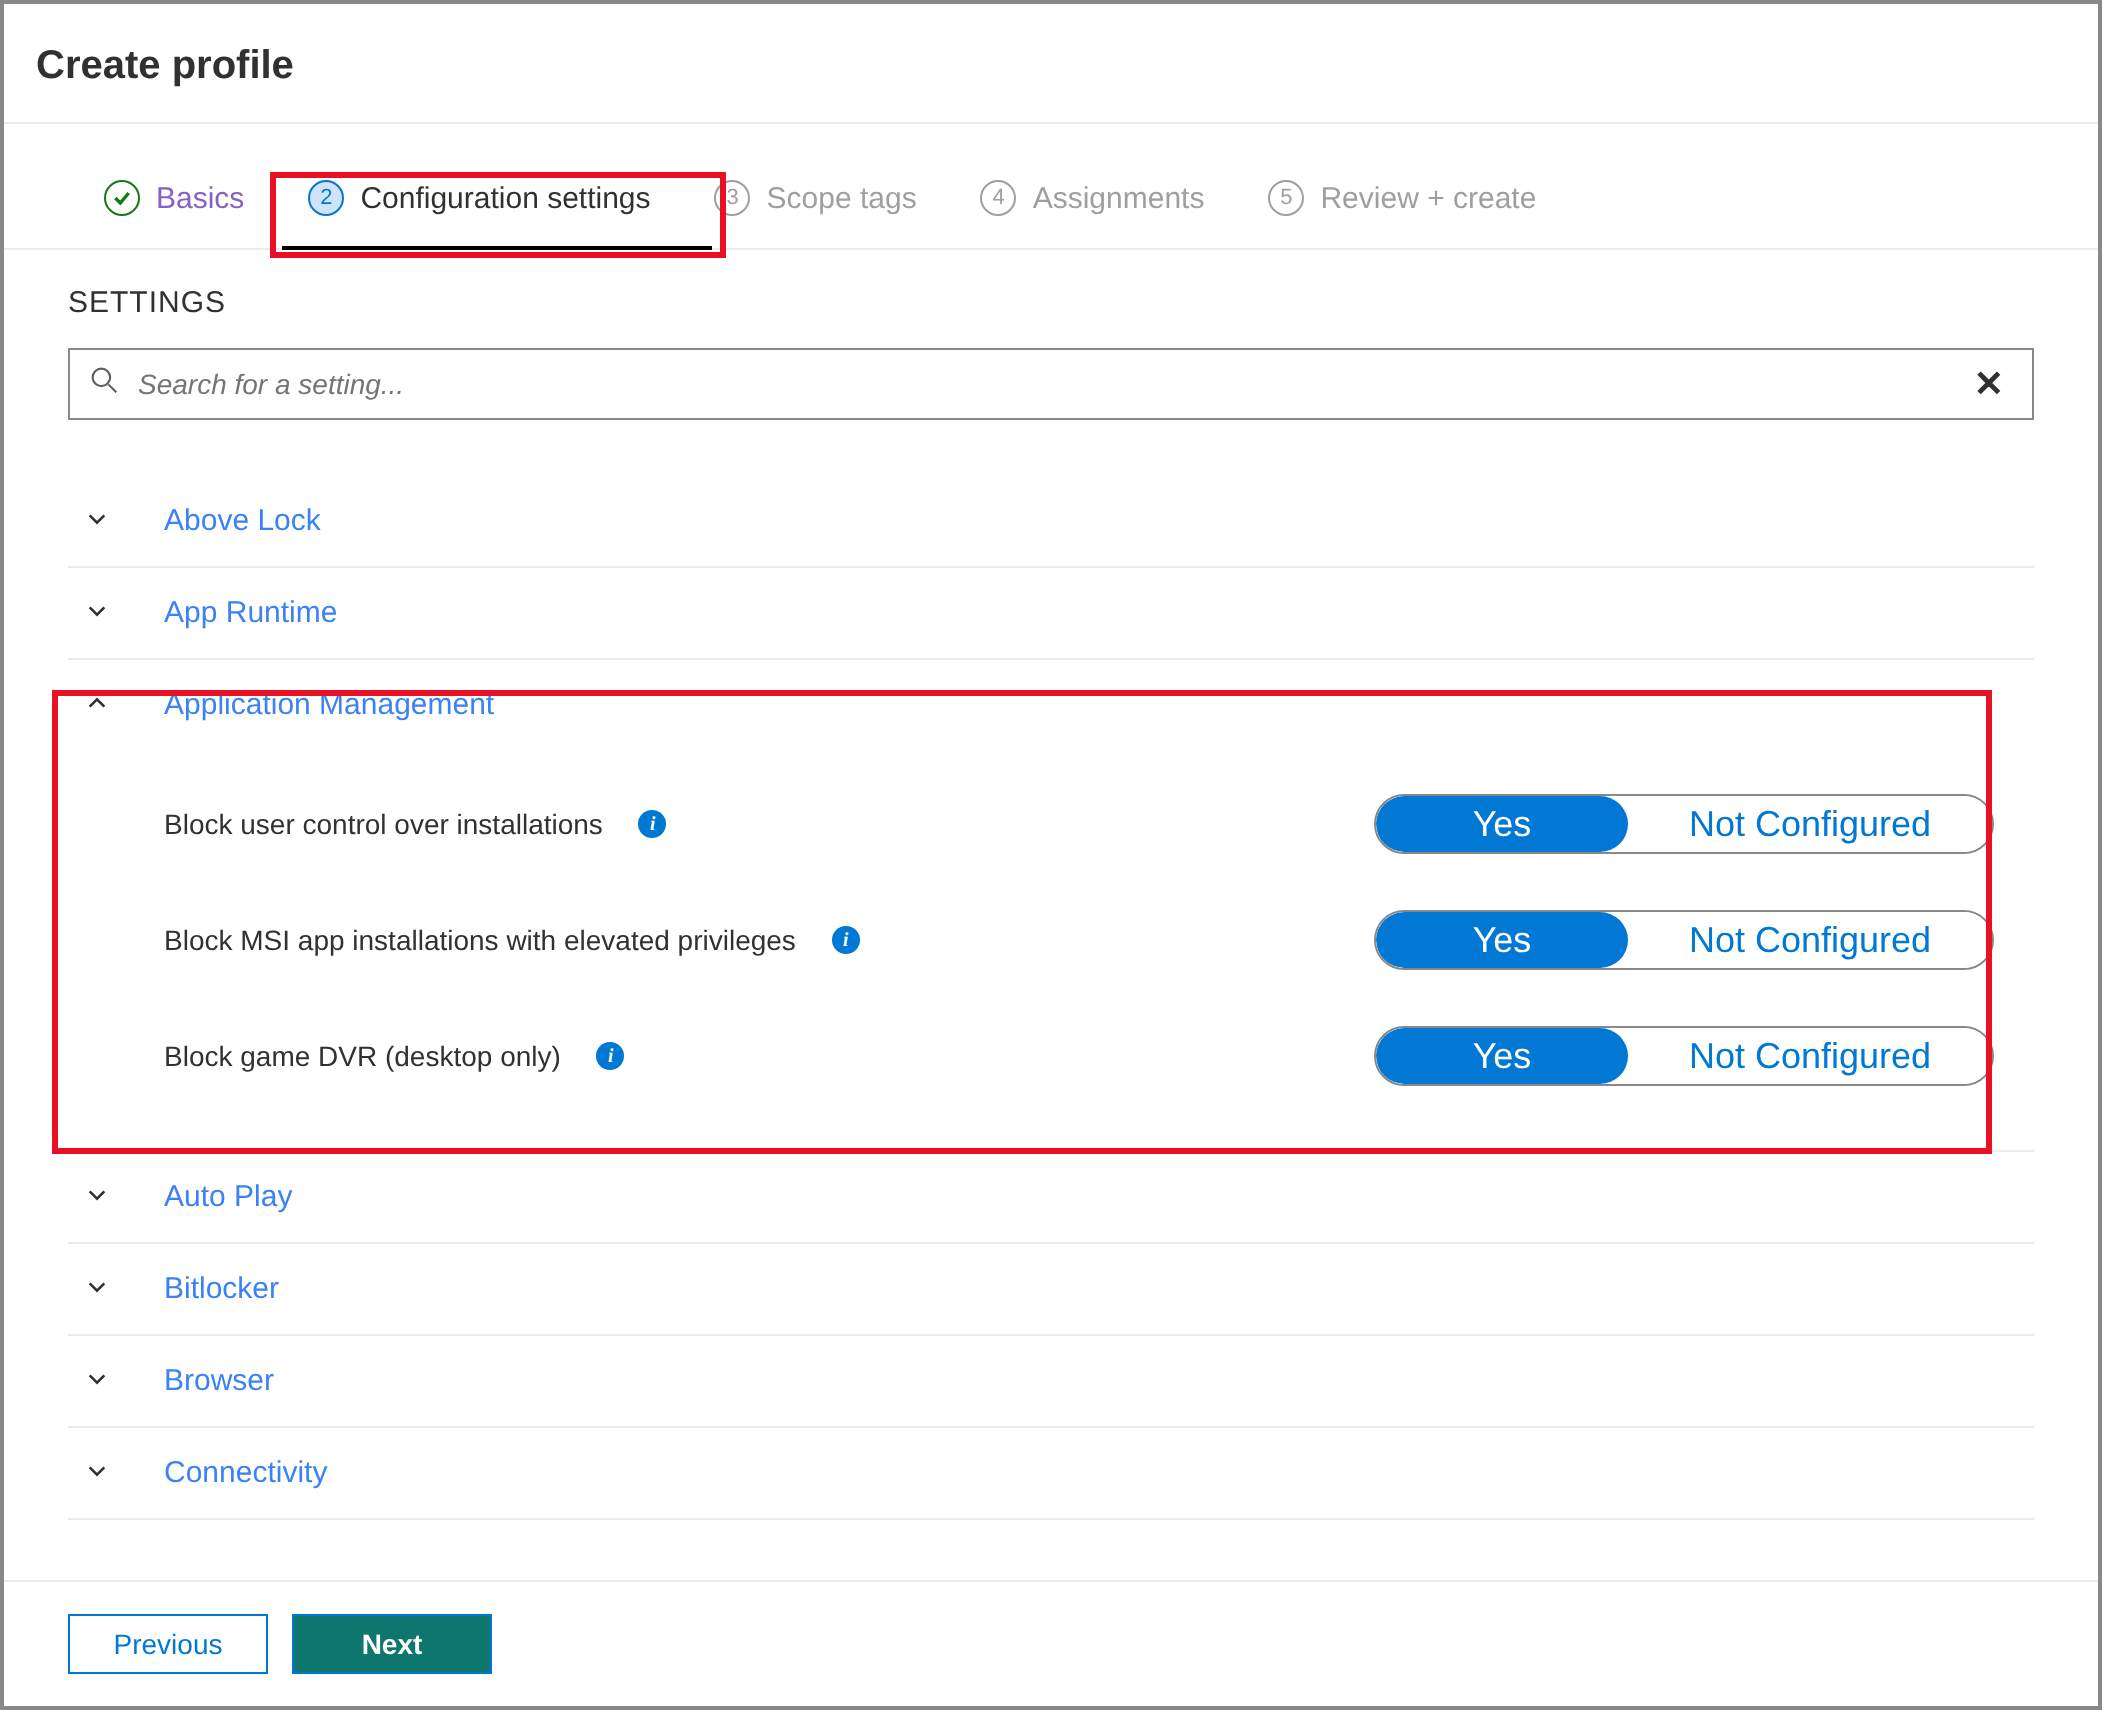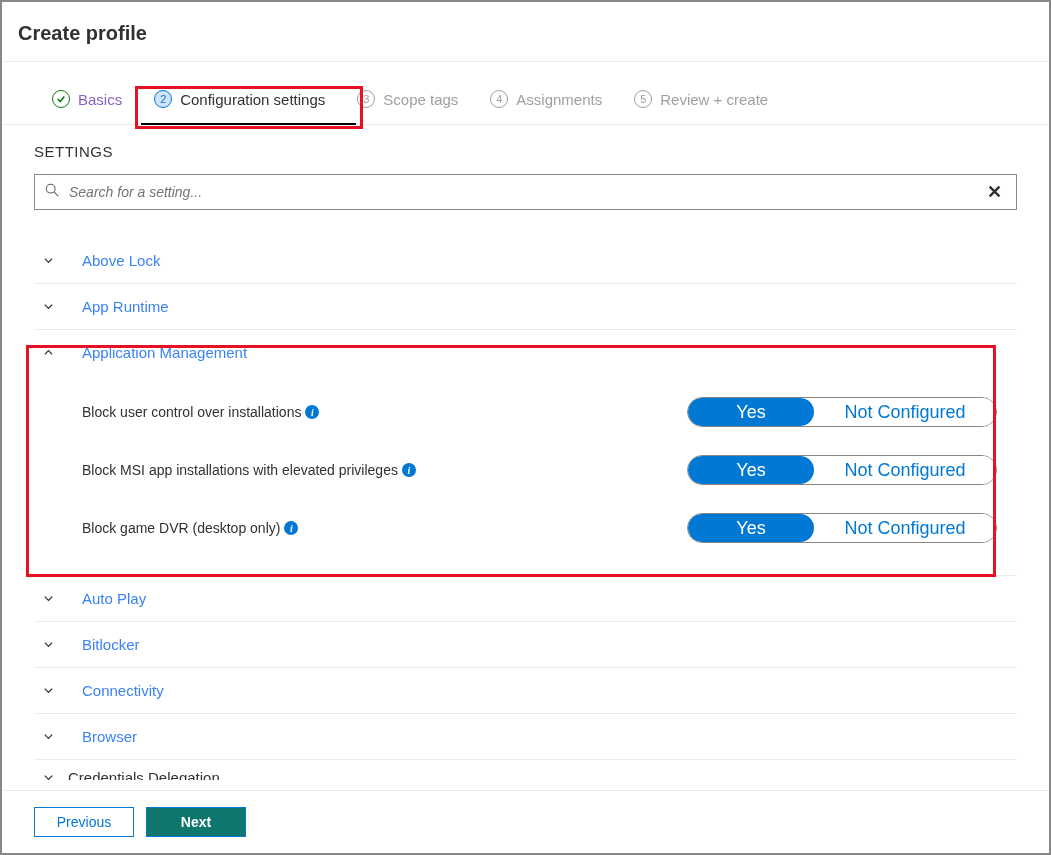--- a/index.html
+++ b/index.html
@@ -189,21 +189,21 @@
     
     .setting-row {
       display: flex;
       align-items: center;
       padding: 14px 0;
     }
     
     .setting-label-col {
       display: flex;
       align-items: center;
-      gap: 4px;
+      gap: 18px;
       width: 420px;
     }
     
     .setting-label {
       font-size: 14px;
       color: #323130;
       max-width: 320px;
     }
     
     .info-icon {
@@ -471,43 +471,35 @@
     </div>
   </div>
 
   <div class="category">
     <div class="category-header">
       <span class="chevron">
         <svg viewBox="0 0 12 12">
               <path d="M2 4 L6 8 L10 4" stroke="#323130" stroke-width="1.4" fill="none"></path>
             </svg>
       </span>
+      <span>Browser</span>
+    </div>
+  </div>
+
+  <div class="category">
+    <div class="category-header">
+      <span class="chevron">
+        <svg viewBox="0 0 12 12">
+              <path d="M2 4 L6 8 L10 4" stroke="#323130" stroke-width="1.4" fill="none"></path>
+            </svg>
+      </span>
       <span>Connectivity</span>
     </div>
   </div>
 
-  <div class="category">
-    <div class="category-header">
-      <span class="chevron">
-        <svg viewBox="0 0 12 12">
-              <path d="M2 4 L6 8 L10 4" stroke="#323130" stroke-width="1.4" fill="none"></path>
-            </svg>
-      </span>
-      <span>Browser</span>
-    </div>
-  </div>
-
-  <div class="truncated-category">
-      <span class="chevron">
-        <svg viewBox="0 0 12 12">
-            <path d="M2 4 L6 8 L10 4" stroke="#323130" stroke-width="1.4" fill="none"></path>
-          </svg>
-      </span>
-      <span>Credentials Delegation</span>
-  </div>
 
 </div>
 </div>
 
 <div class="highlight-box-section"></div>
 
 <div class="footer">
   <button class="btn btn-secondary">Previous</button>
   <button class="btn btn-primary">Next</button>
 </div>

